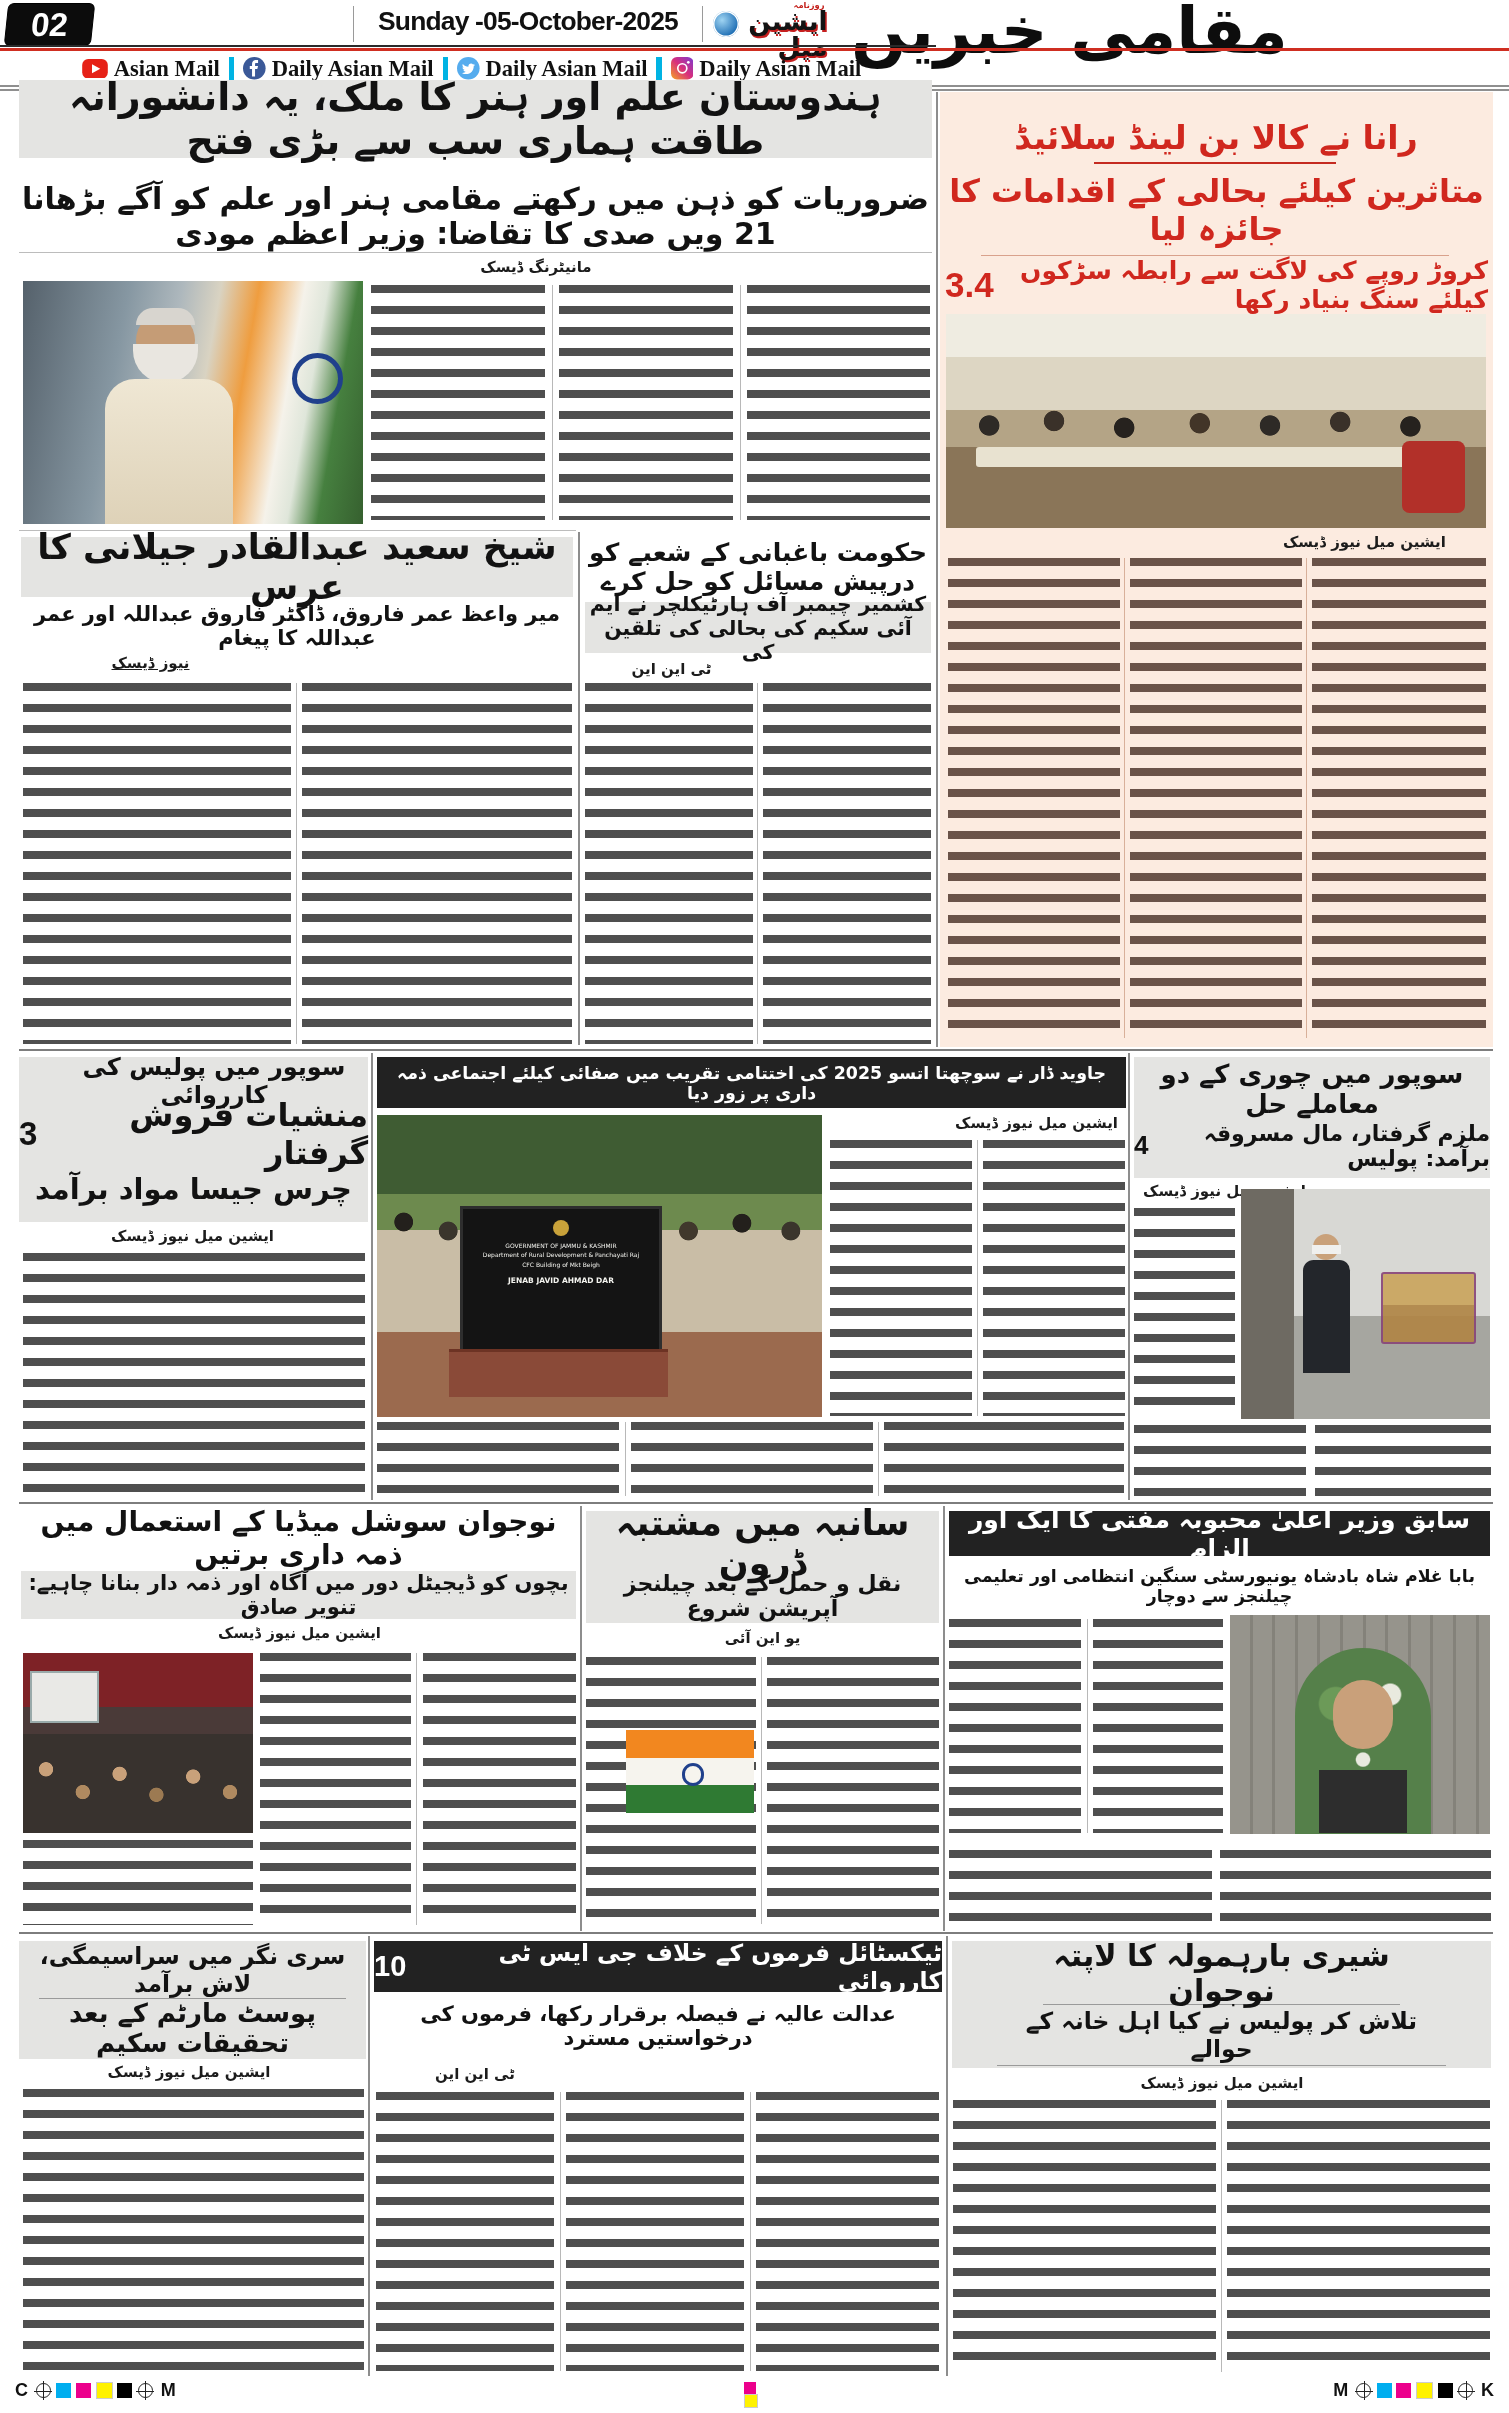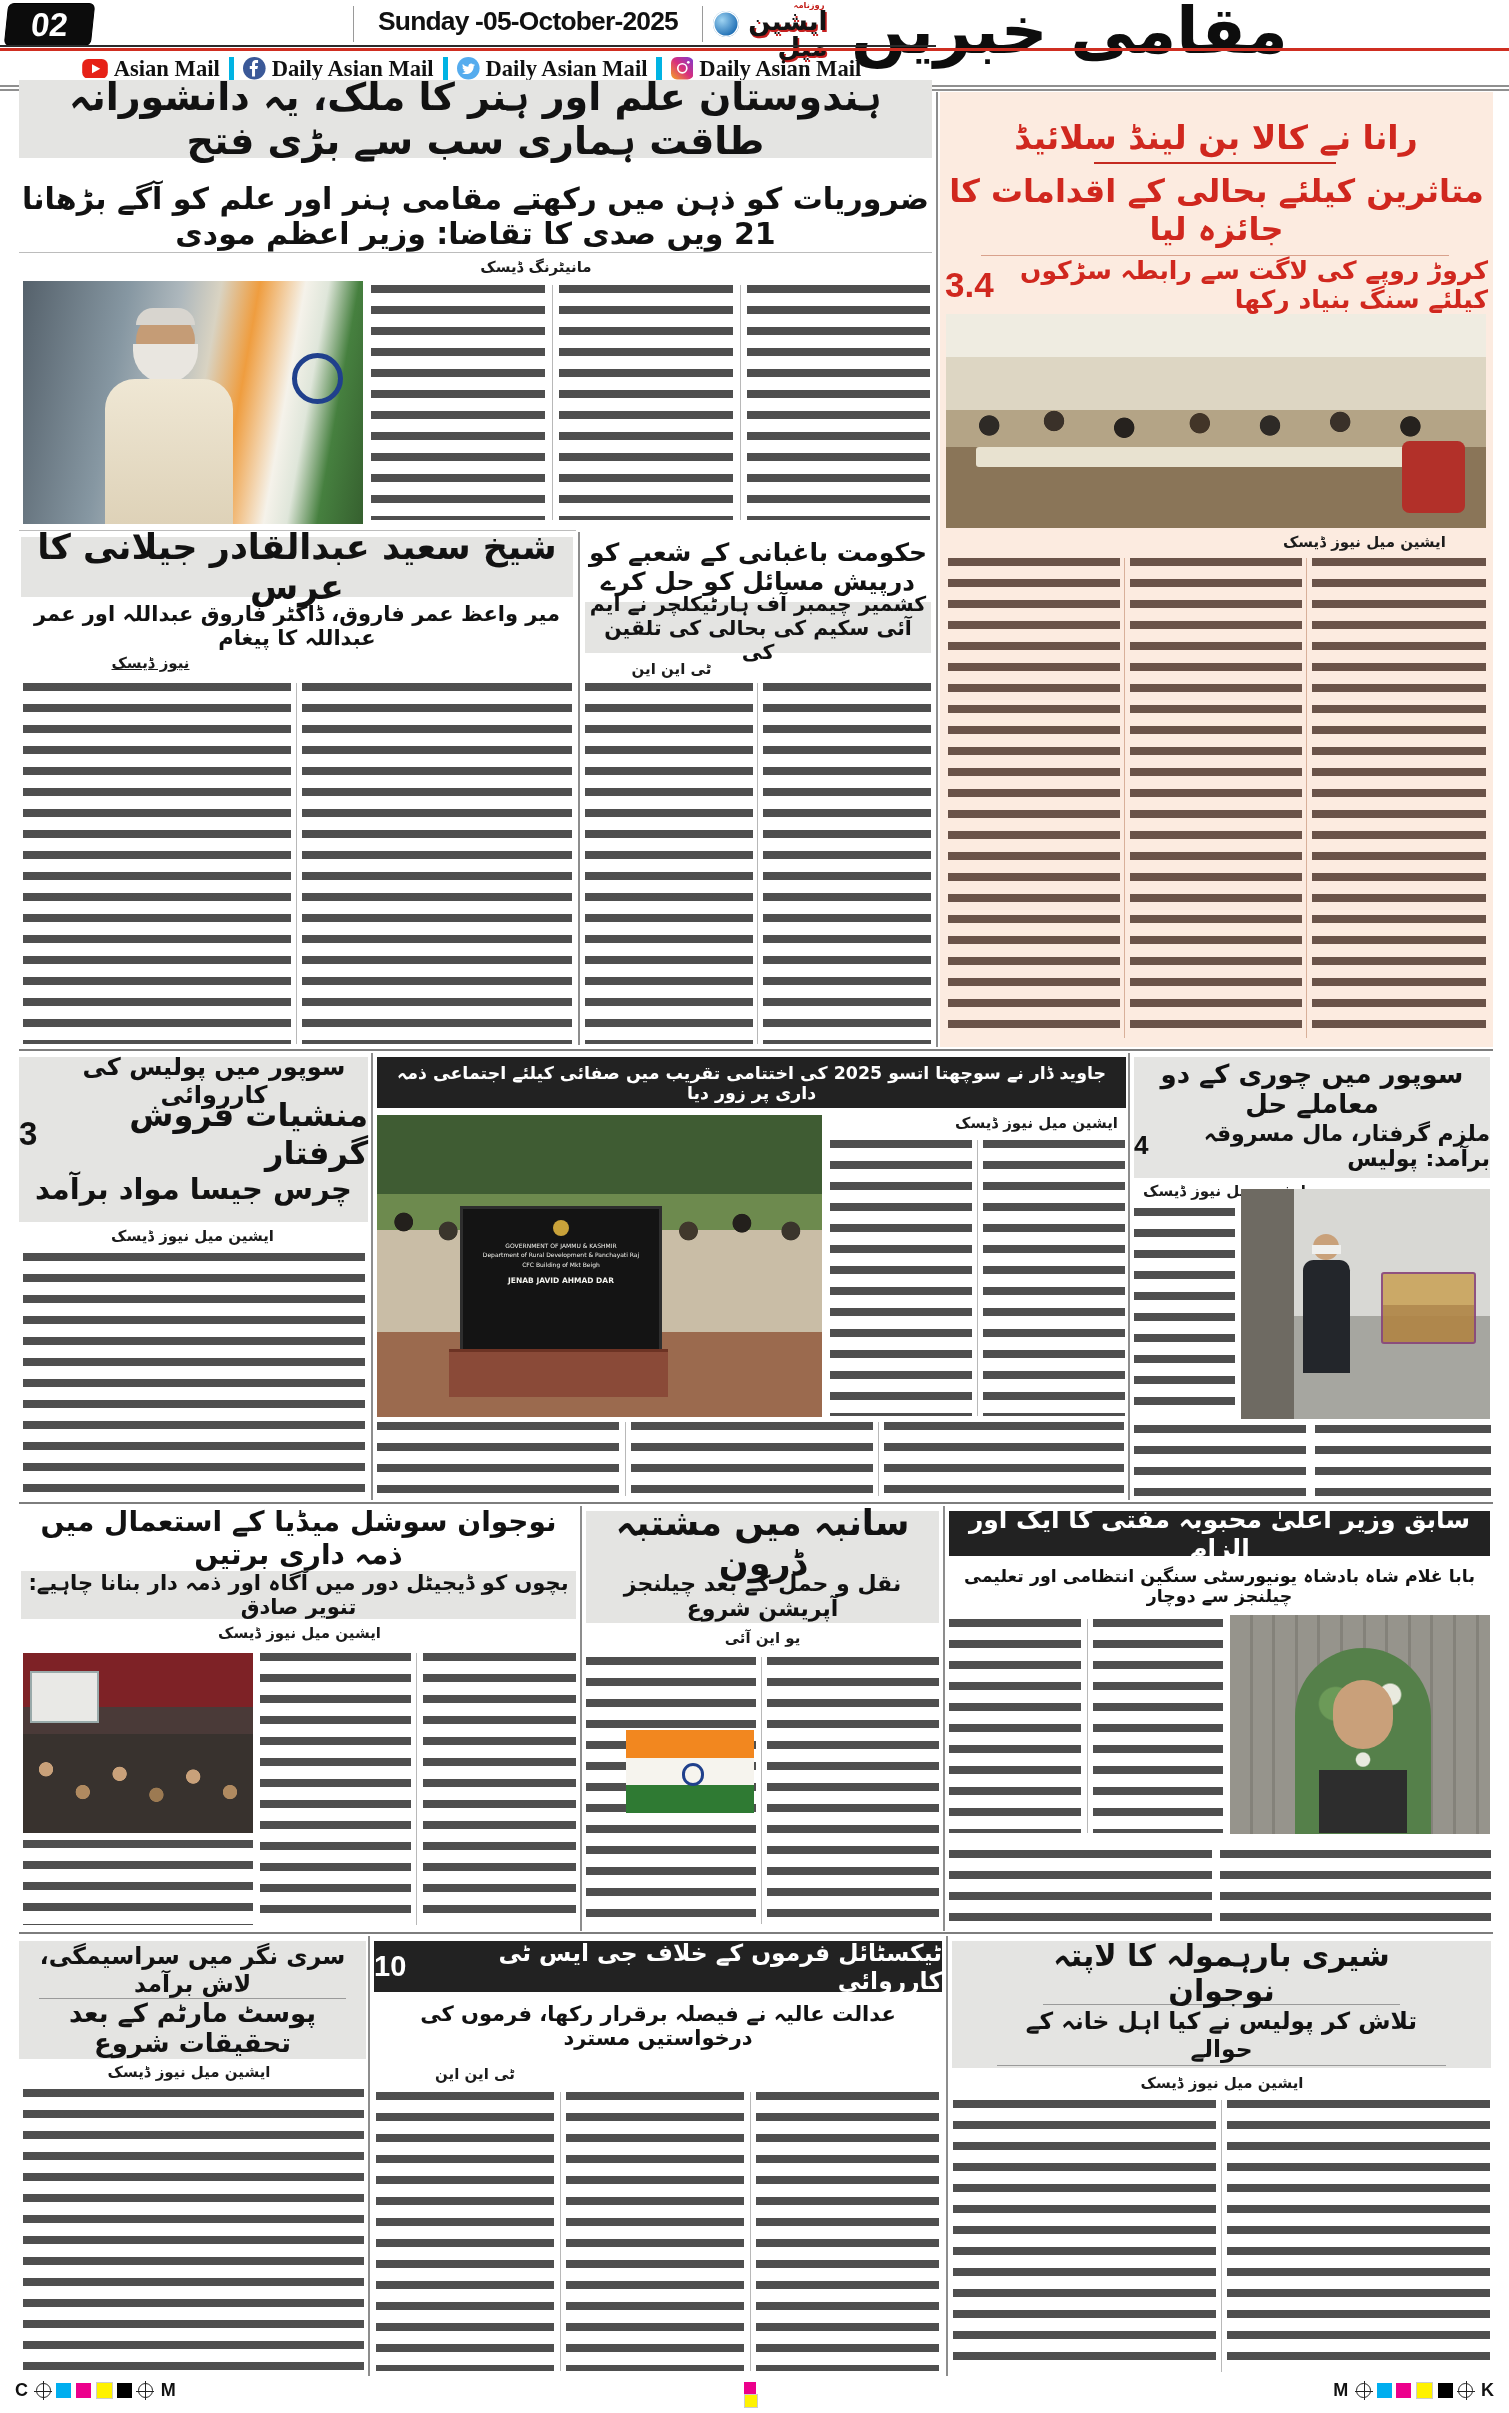--- a/index.html
+++ b/index.html
@@ -258,21 +258,21 @@
     <div class="abs" style="left:103px;top:65px;width:60px;height:69px;border-radius:32px;background:#c9a07a;"></div>
     <div class="abs" style="left:89px;top:155px;width:88px;height:63px;background:#2d2d2d;"></div>
   </div>
   <div class="abs greek" style="left:949px;top:1850px;width:263px;height:74px;"></div>
   <div class="abs greek" style="left:1220px;top:1850px;width:271px;height:74px;"></div>
 
   <div class="abs hrule" style="left:19px;top:1932px;width:1474px;"></div>
 
   <div class="abs hl-gray" style="left:19px;top:1941px;width:347px;height:118px;">
     <div class="center u" style="height:57px;font-size:23.4px;font-weight:bold;border-bottom:0.8px solid #9a9a9a;margin:0 19.6px;">سری نگر میں سراسیمگی، لاش برآمد</div>
-    <div class="center u" style="height:57px;font-size:26px;font-weight:bold;">پوسٹ مارٹم کے بعد تحقیقات شروع</div>
+    <div class="center u" style="height:57px;font-size:26px;font-weight:bold;">پوسٹ مارٹم کے بعد تحقیقات سکیم</div>
   </div>
   <div class="abs byline" style="left:91px;top:2063px;width:196px;">ایشین میل نیوز ڈیسک</div>
   <div class="abs greek" style="left:22.6px;top:2089px;width:341px;height:282px;"></div>
 
   <div class="abs vrule" style="left:368px;top:1936px;height:440px;"></div>
   <div class="abs hl-bar numline" style="left:374px;top:1941px;width:568px;height:51px;">
     <span style="font-size:29px;font-family:'Liberation Sans',sans-serif;font-weight:bold;">10</span>
     <span class="u" style="font-size:23.4px;font-weight:bold;">ٹیکسٹائل فرموں کے خلاف جی ایس ٹی کارروائی</span>
   </div>
   <div class="abs sub center u" style="left:374px;top:1998px;width:568px;height:56px;font-size:21px;">عدالت عالیہ نے فیصلہ برقرار رکھا، فرموں کی درخواستیں مسترد</div>

